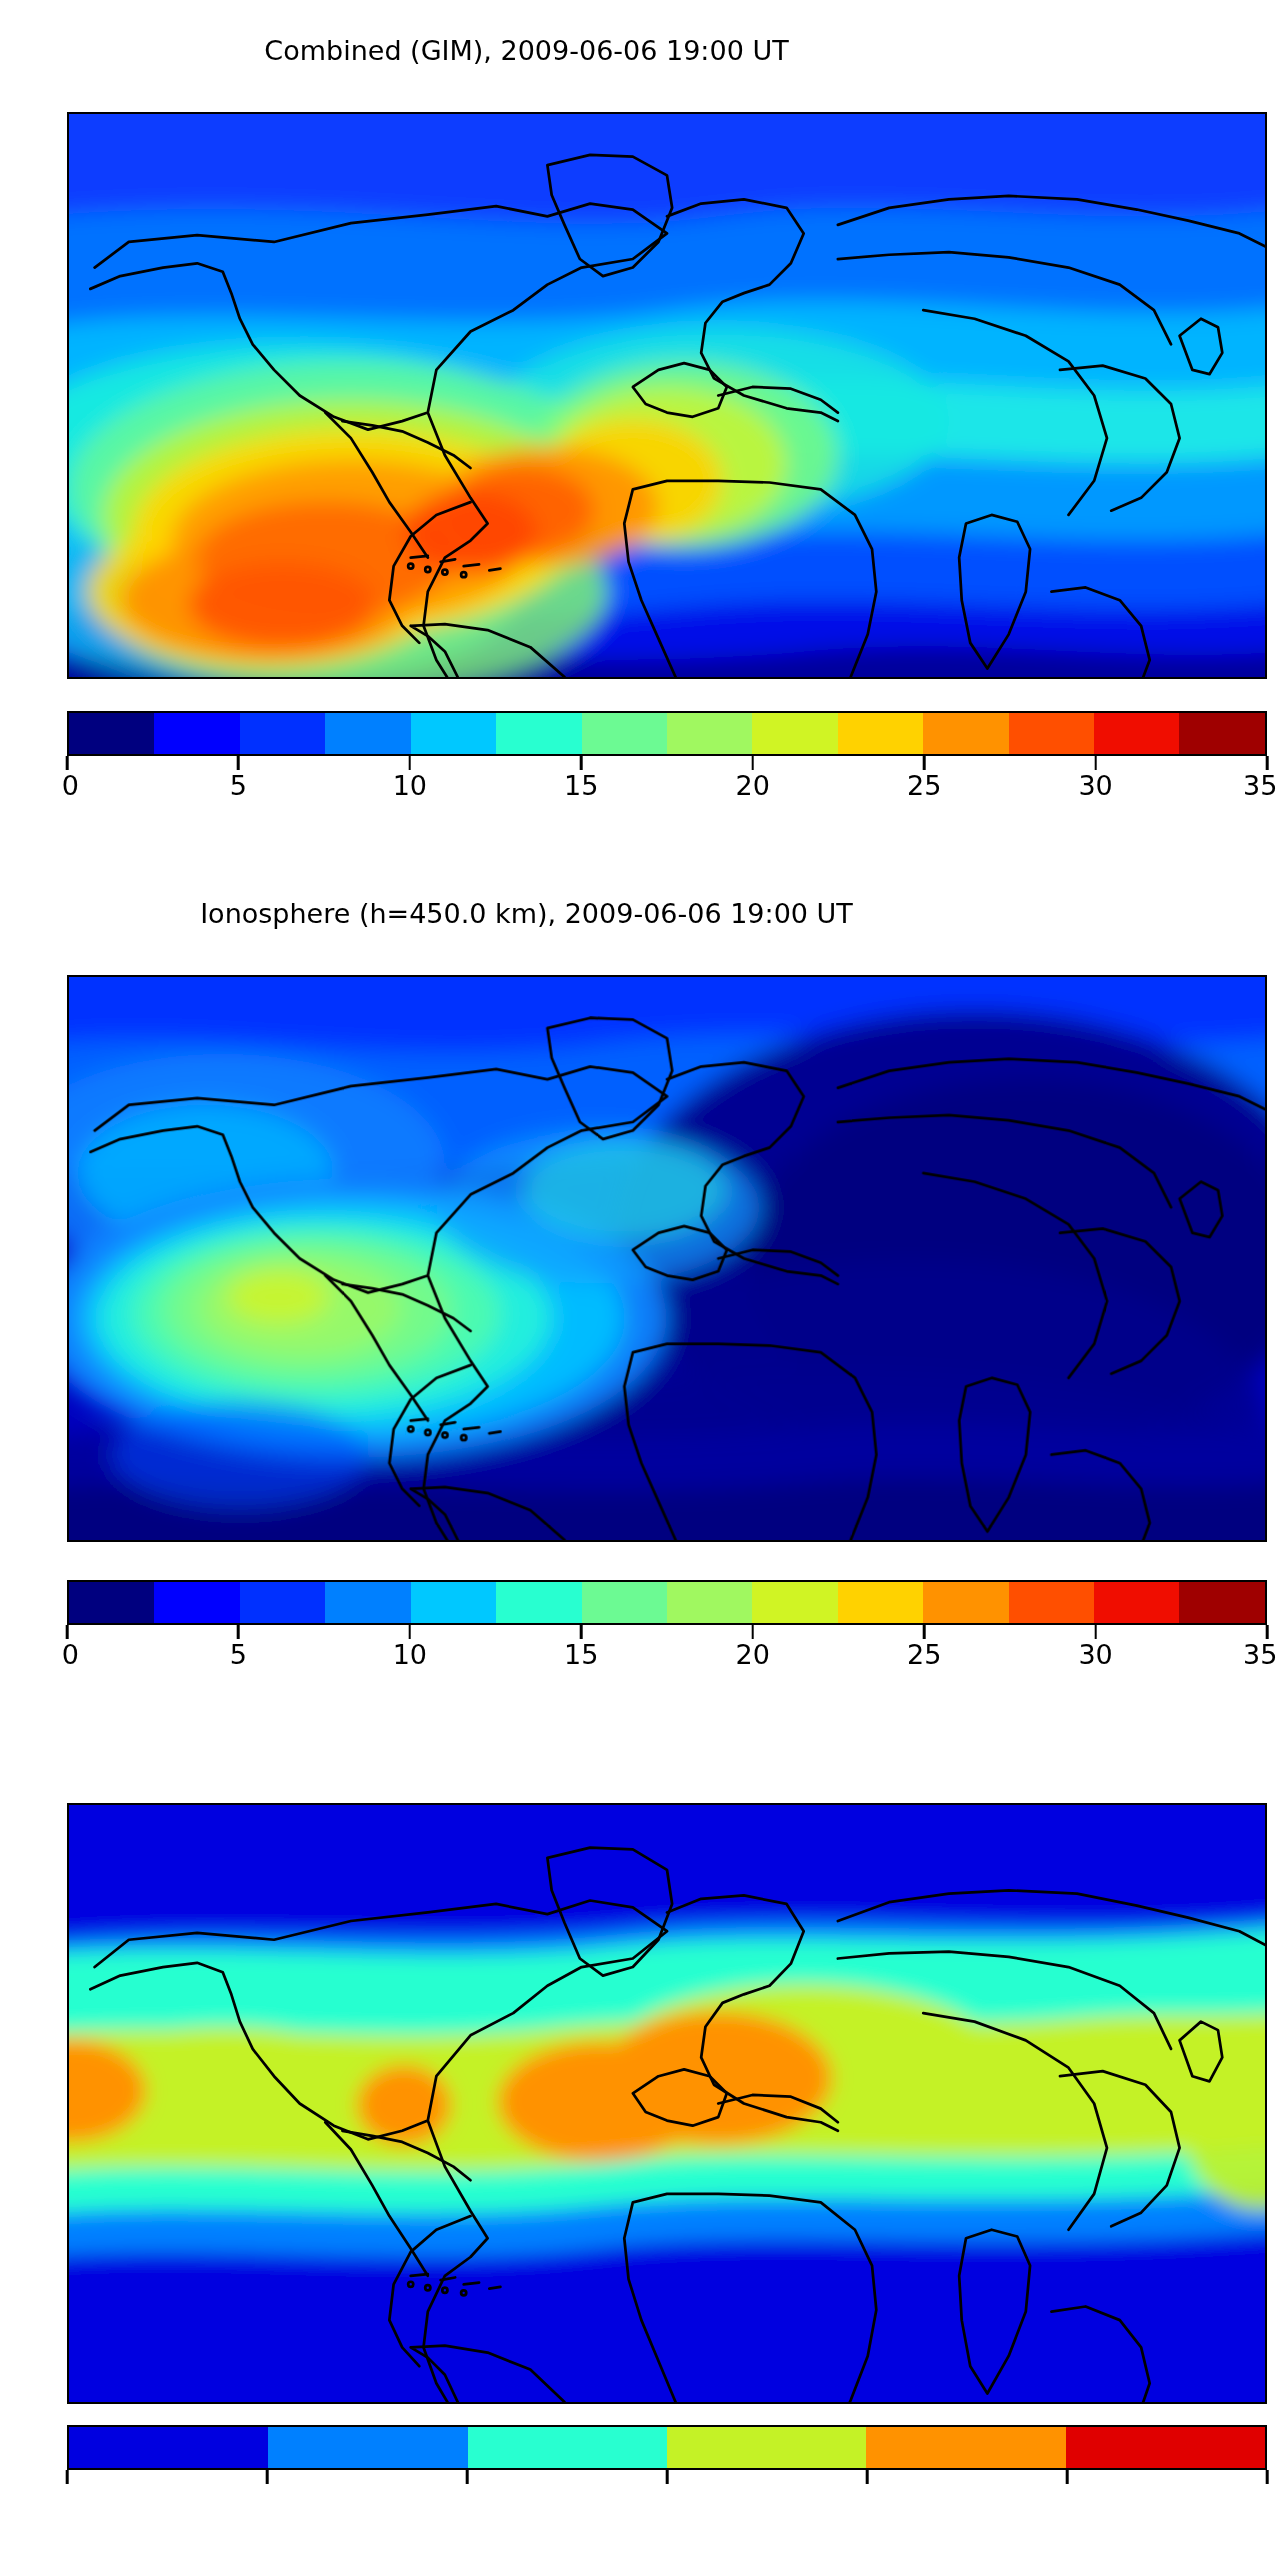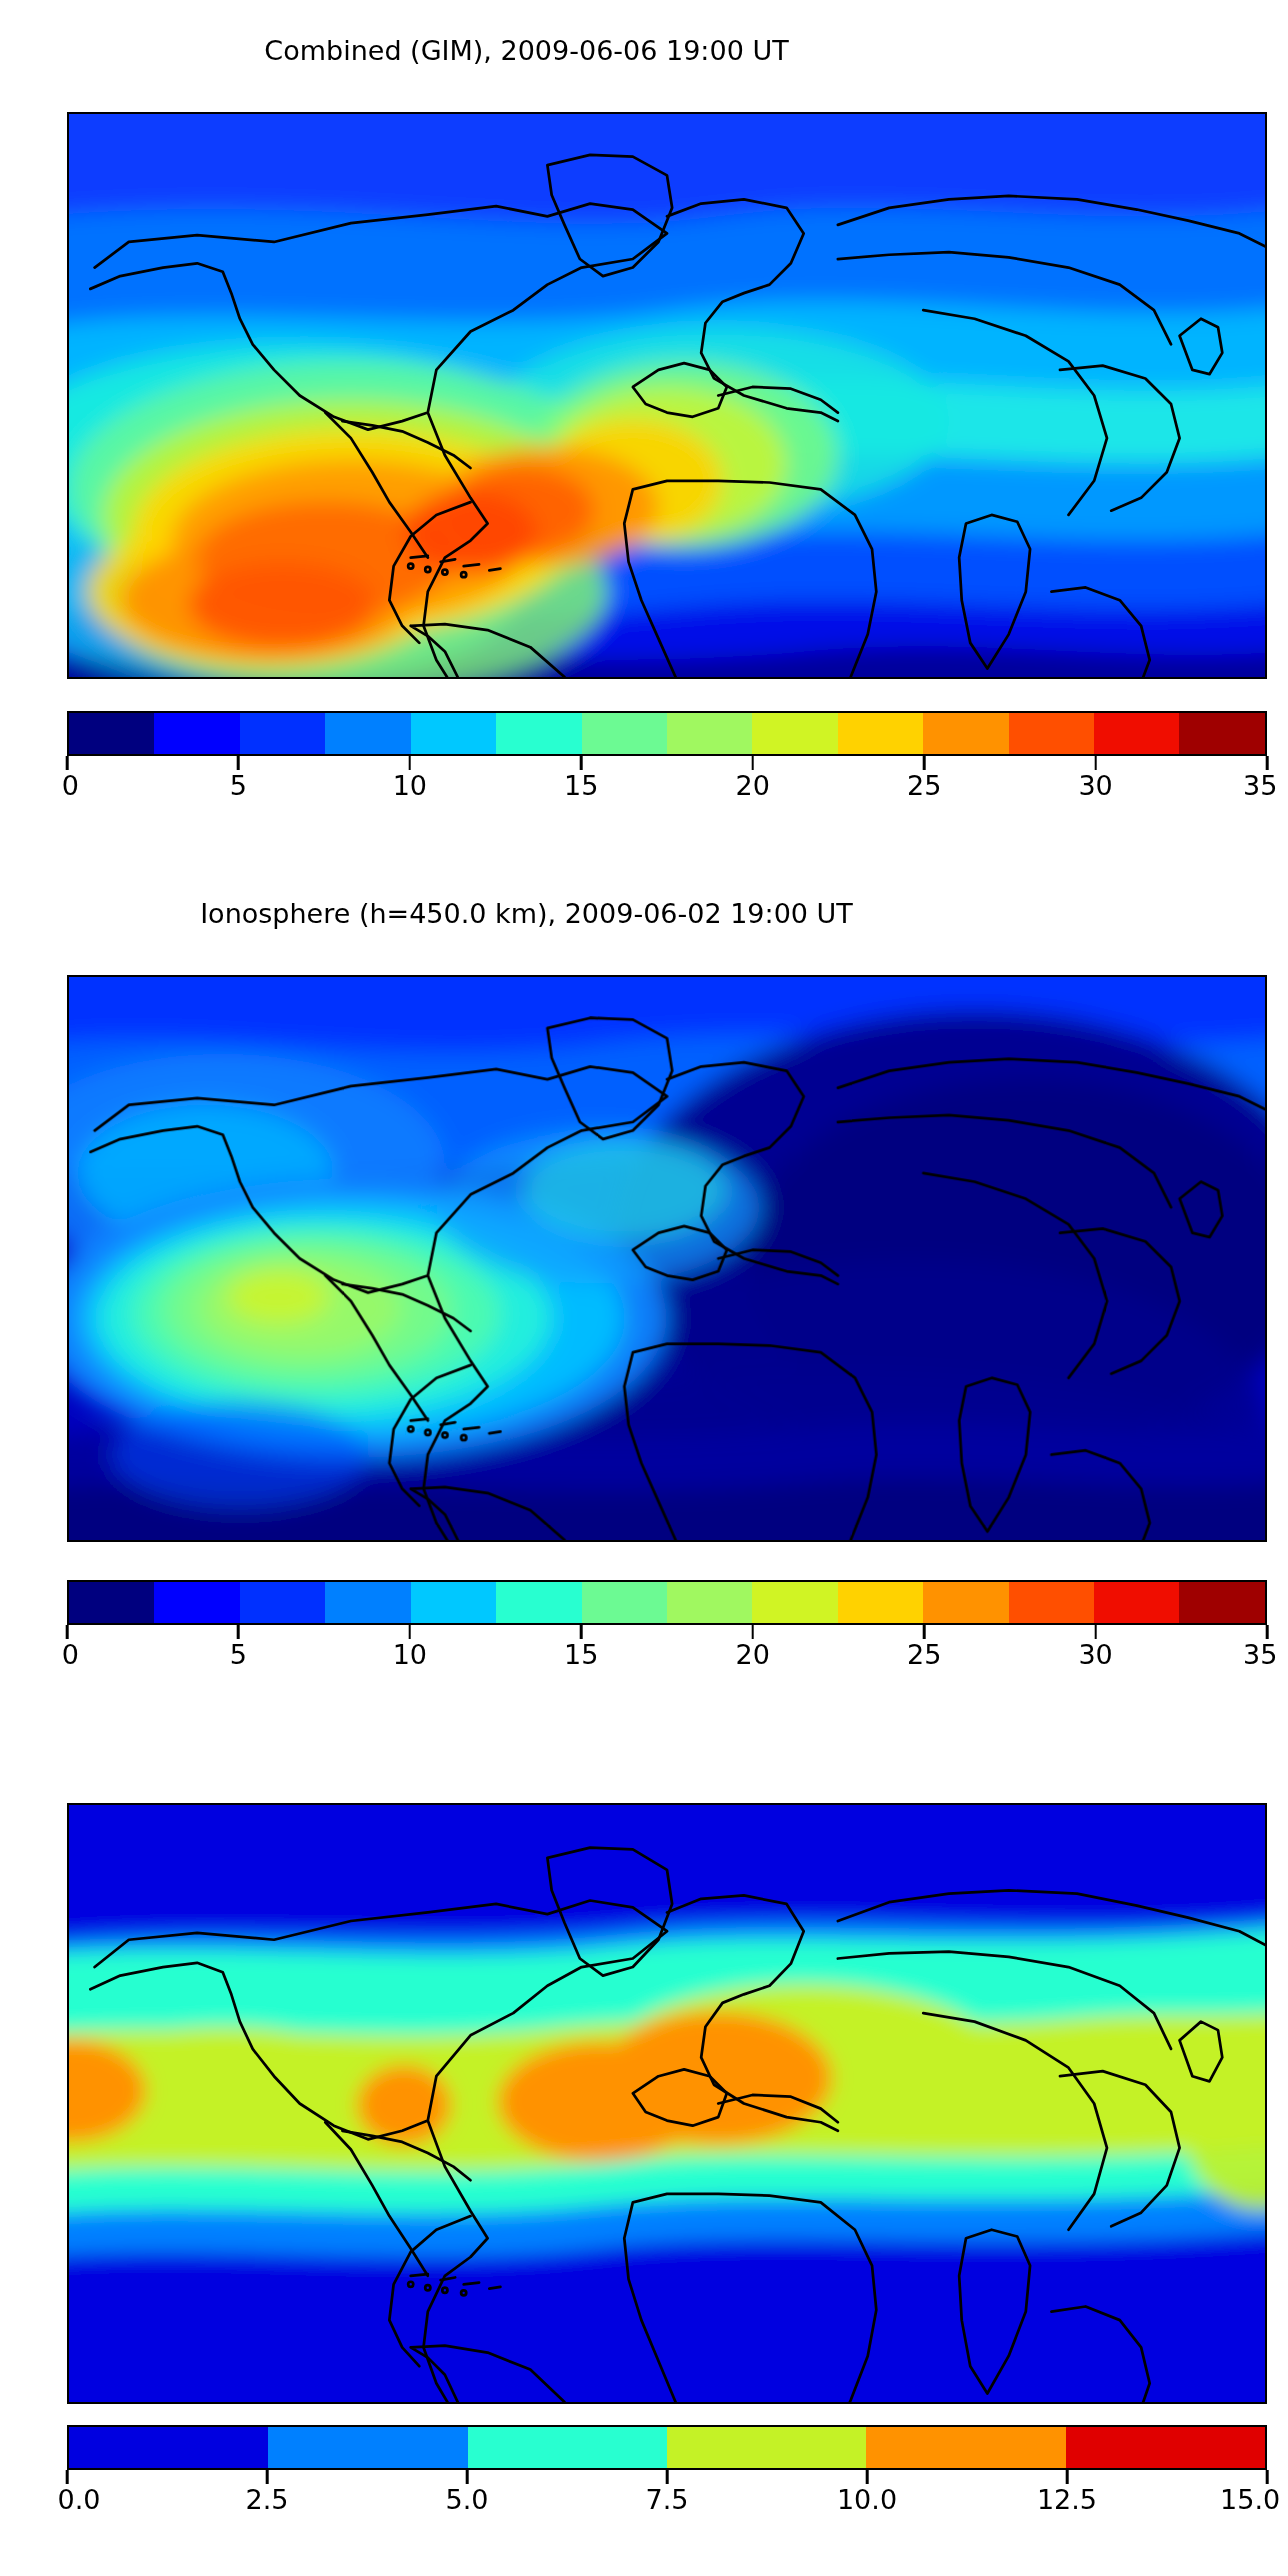--- a/index.html
+++ b/index.html
@@ -192,21 +192,21 @@
       <span class="lb" style="left:28.5714%">10</span>
       <span class="lb" style="left:42.857%">15</span>
       <span class="lb" style="left:57.1428%">20</span>
       <span class="lb" style="left:71.4285%">25</span>
       <span class="lb" style="left:85.714%">30</span>
       <span class="lb" style="left:100%;transform:translateX(-70%)">35</span>
     </div>
   </div>
 
   <div class="panel" style="top:897px;">
-    <div class="panel-title">Ionosphere  (h=450.0 km), 2009-06-02 19:00 UT</div>
+    <div class="panel-title">Ionosphere  (h=450.0 km), 2009-06-06 19:00 UT</div>
   </div>
 
   <div class="map-frame" style="top:975px;height:567px;">
     <div class="map-canvas">
       <svg viewBox="0 0 1400 660" preserveAspectRatio="none">
         <defs>
           <filter id="b2" x="-25%" y="-25%" width="150%" height="150%">
             <feGaussianBlur stdDeviation="14"></feGaussianBlur>
           </filter>
           <clipPath id="cp2">
@@ -446,25 +446,16 @@
     </div>
     <div class="cbar-ticks">
       <div class="tk" style="left:0%"></div>
         <div class="tk" style="left:16.6667%"></div>
       <div class="tk" style="left:33.3333%"></div>
         <div class="tk" style="left:50%"></div>
       <div class="tk" style="left:66.6667%"></div>
         <div class="tk" style="left:83.3333%"></div>
       <div class="tk" style="left:100%"></div>
     </div>
-    <div class="cbar-labels">
-      <span class="lb" style="left:0%;transform:translateX(-22%)">0.0</span>
-      <span class="lb" style="left:16.6667%">2.5</span>
-      <span class="lb" style="left:33.3333%">5.0</span>
-      <span class="lb" style="left:50%">7.5</span>
-      <span class="lb" style="left:66.6667%">10.0</span>
-      <span class="lb" style="left:83.3333%">12.5</span>
-      <span class="lb" style="left:100%;transform:translateX(-78%)">15.0</span>
-    </div>
   </div>
 
 </div>
 
 
 </body></html>

